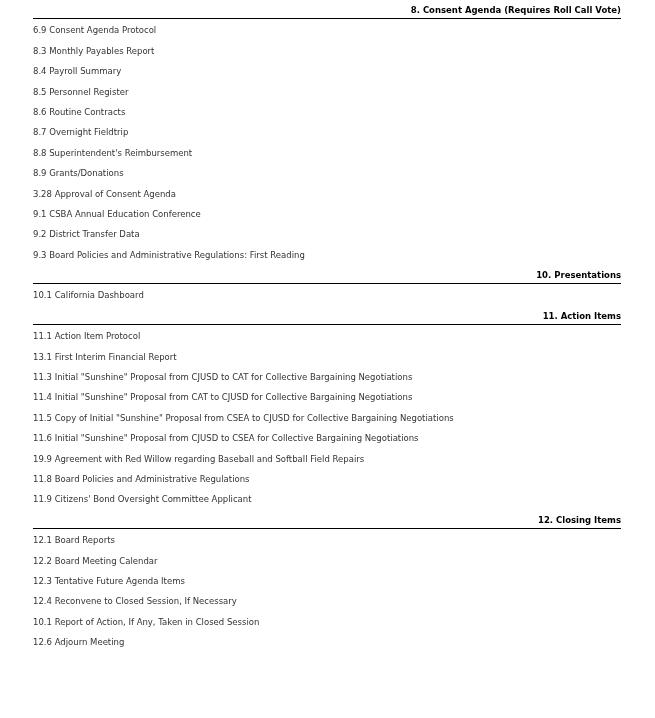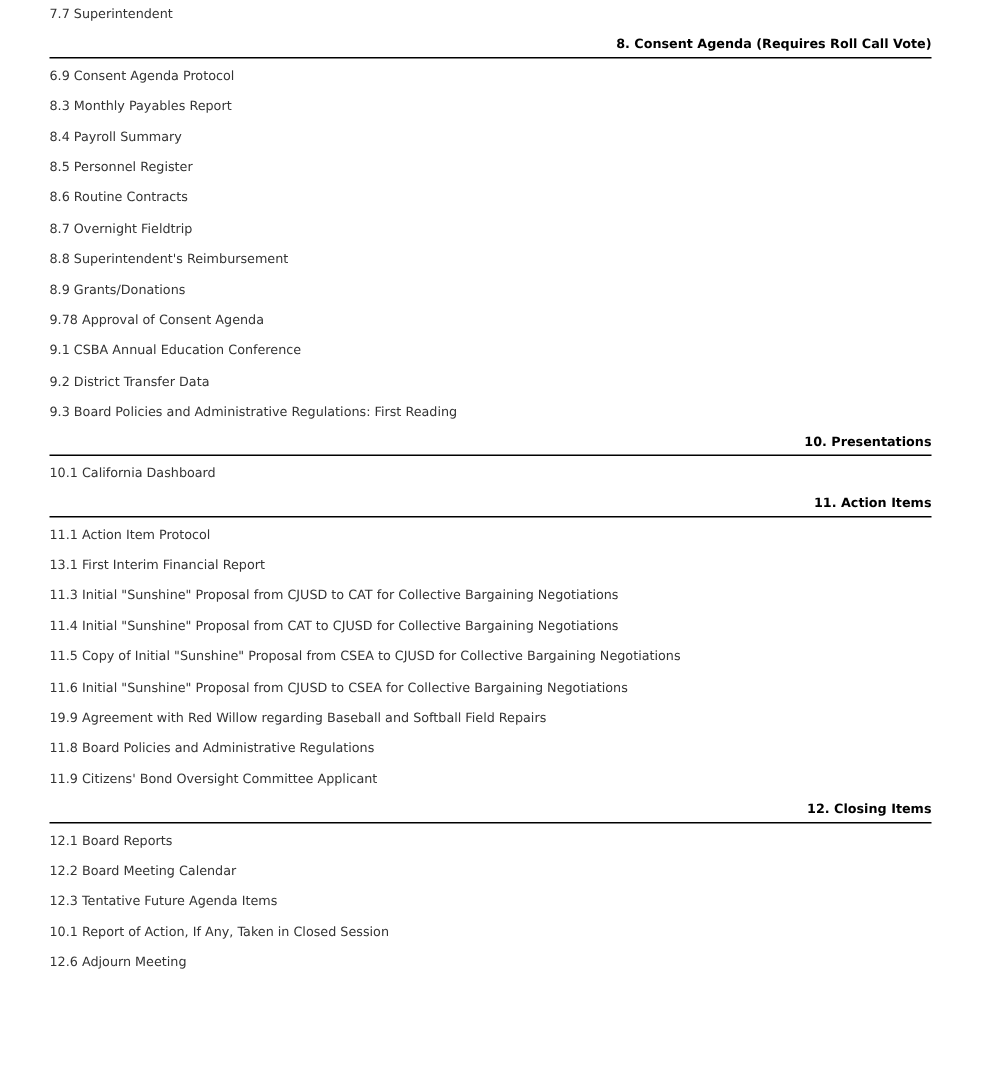--- a/index.html
+++ b/index.html
@@ -32,45 +32,45 @@
     border-bottom: 1px solid var(--rule-color, #000000);
     padding-bottom: 2px;
     margin: 0 0 6.4px 0;
     text-align: right;
   }
 </style>
 </head>
 <body style="background: rgb(255, 255, 255);">
 
 <div class="agenda">
-    <div class="row item">7.7 Superintendent</div>
     <div class="row section">8. Consent Agenda (Requires Roll Call Vote)</div>
     <div class="row item">6.9 Consent Agenda Protocol</div>
     <div class="row item">8.3 Monthly Payables Report</div>
     <div class="row item">8.4 Payroll Summary</div>
     <div class="row item">8.5 Personnel Register</div>
     <div class="row item">8.6 Routine Contracts</div>
     <div class="row item">8.7 Overnight Fieldtrip</div>
     <div class="row item">8.8 Superintendent's Reimbursement</div>
     <div class="row item">8.9 Grants/Donations</div>
-    <div class="row item">9.78 Approval of Consent Agenda</div>
+    <div class="row item">3.28 Approval of Consent Agenda</div>
     <div class="row item">9.1 CSBA Annual Education Conference</div>
     <div class="row item">9.2 District Transfer Data</div>
     <div class="row item">9.3 Board Policies and Administrative Regulations: First Reading</div>
     <div class="row section">10. Presentations</div>
     <div class="row item">10.1 California Dashboard</div>
     <div class="row section">11. Action Items</div>
     <div class="row item">11.1 Action Item Protocol</div>
     <div class="row item">13.1 First Interim Financial Report</div>
     <div class="row item">11.3 Initial "Sunshine" Proposal from CJUSD to CAT for Collective Bargaining Negotiations</div>
     <div class="row item">11.4 Initial "Sunshine" Proposal from CAT to CJUSD for Collective Bargaining Negotiations</div>
     <div class="row item">11.5 Copy of Initial "Sunshine" Proposal from CSEA to CJUSD for Collective Bargaining Negotiations</div>
     <div class="row item">11.6 Initial "Sunshine" Proposal from CJUSD to CSEA for Collective Bargaining Negotiations</div>
     <div class="row item">19.9 Agreement with Red Willow regarding Baseball and Softball Field Repairs</div>
     <div class="row item">11.8 Board Policies and Administrative Regulations</div>
     <div class="row item">11.9 Citizens' Bond Oversight Committee Applicant</div>
     <div class="row section">12. Closing Items</div>
     <div class="row item">12.1 Board Reports</div>
     <div class="row item">12.2 Board Meeting Calendar</div>
     <div class="row item">12.3 Tentative Future Agenda Items</div>
+    <div class="row item">12.4 Reconvene to Closed Session, If Necessary</div>
     <div class="row item">10.1 Report of Action, If Any, Taken in Closed Session</div>
     <div class="row item">12.6 Adjourn Meeting</div>
   </div>
 
 </body></html>

